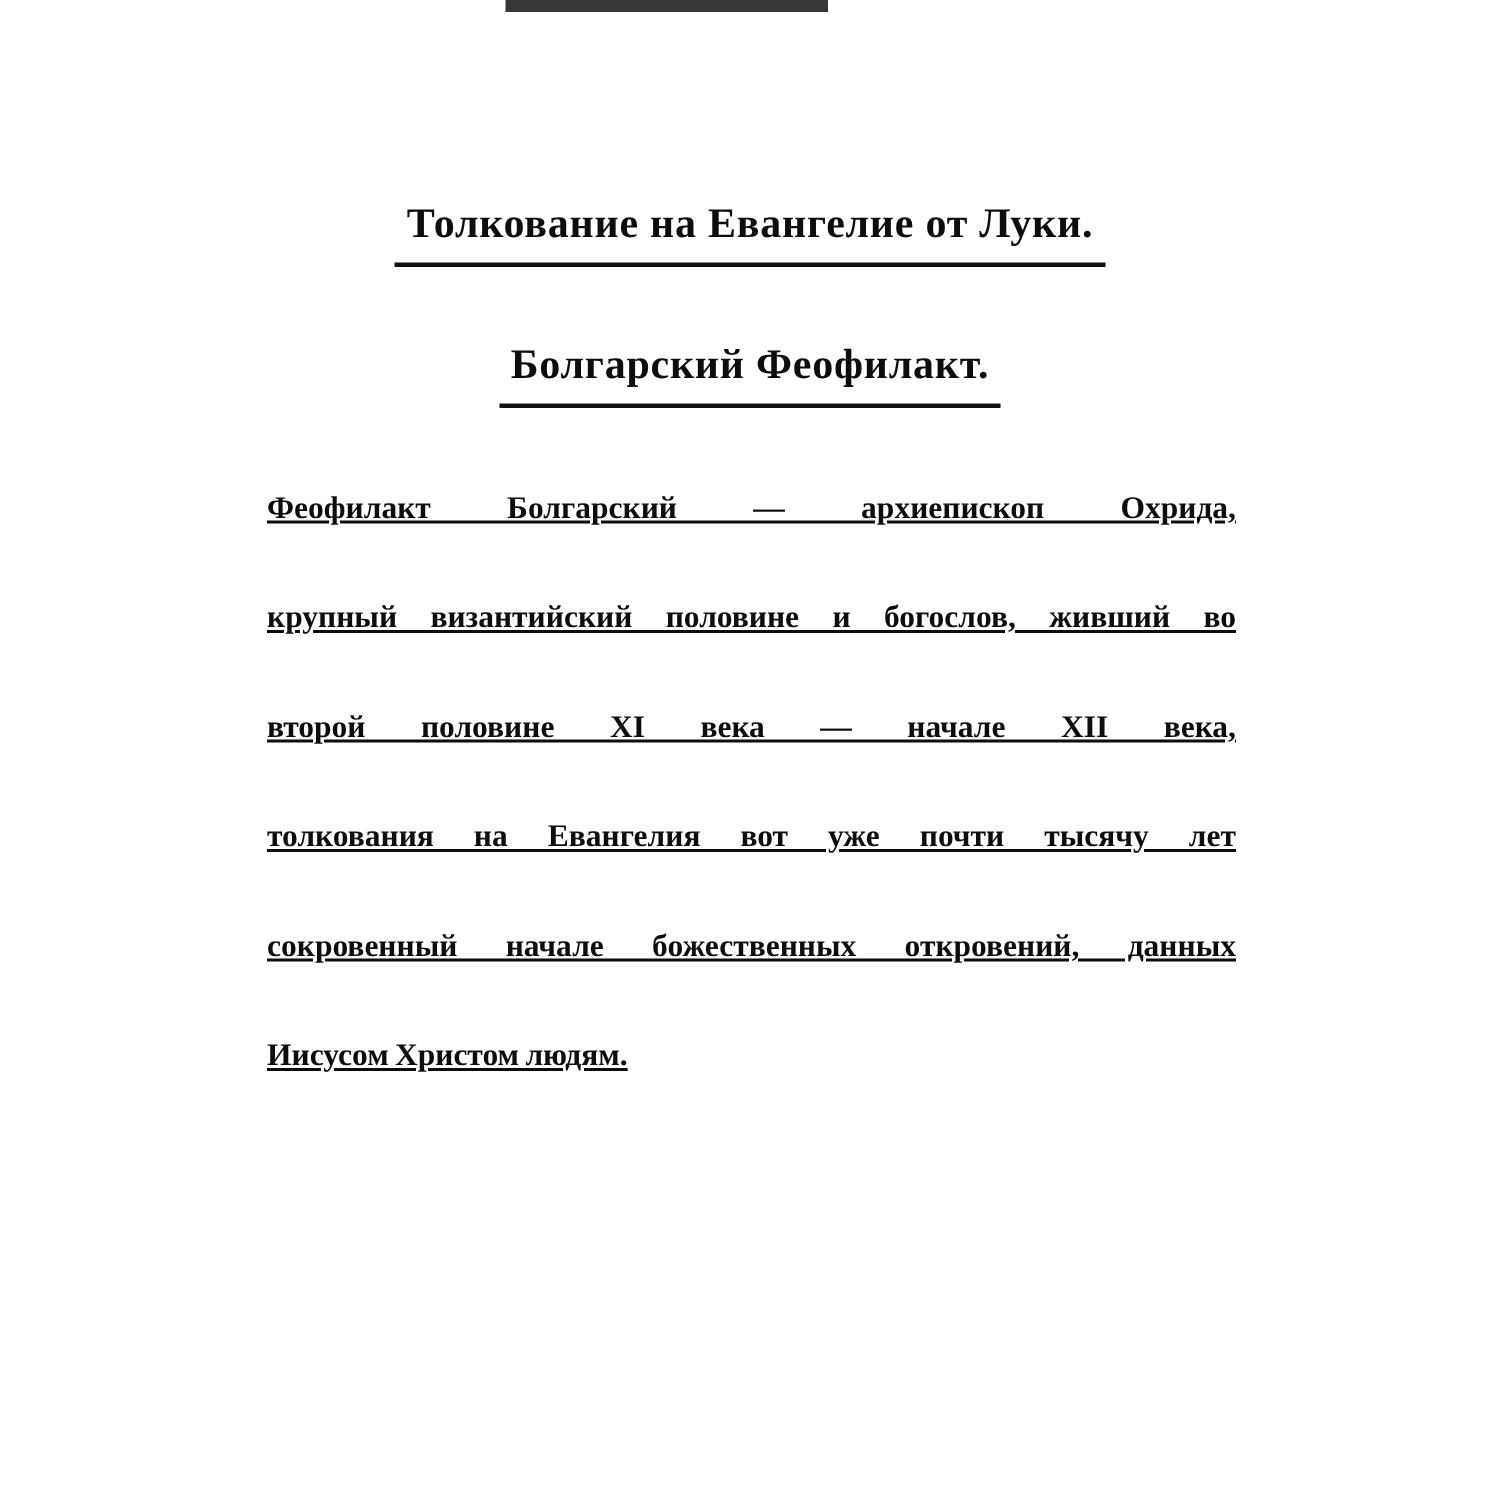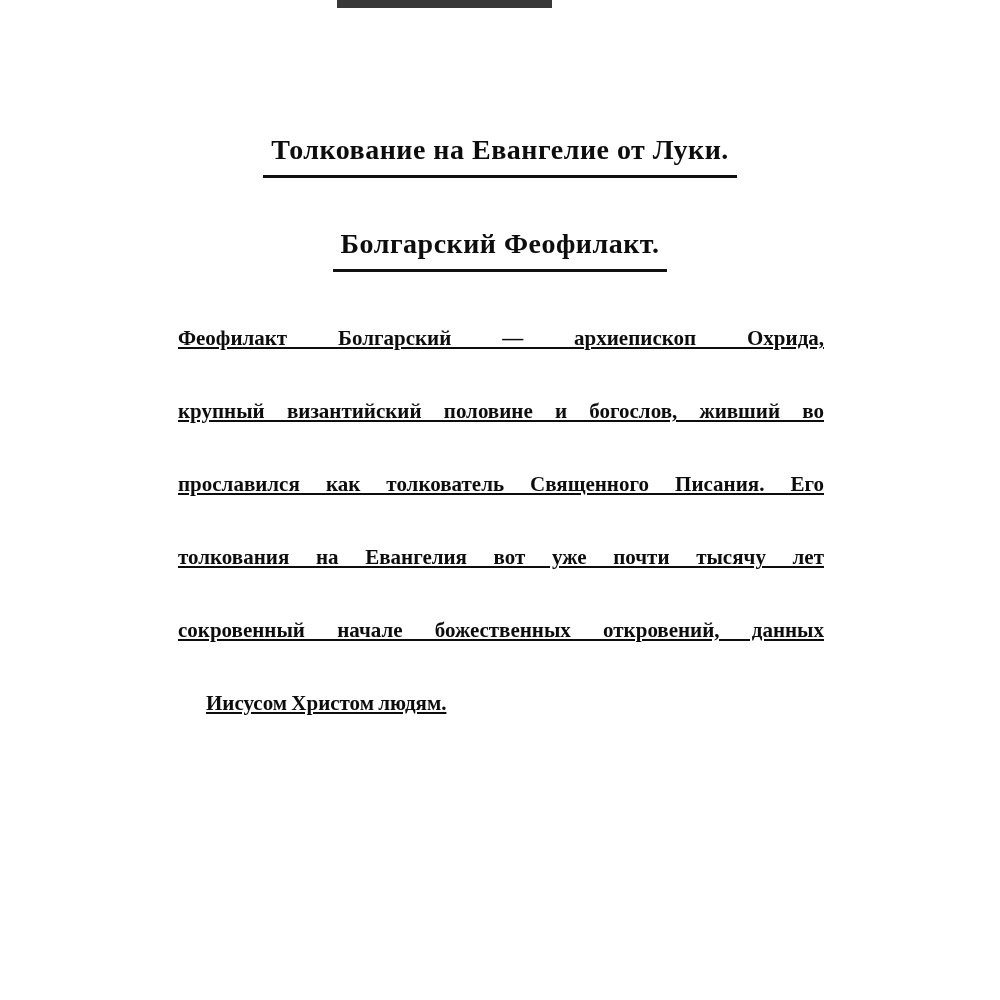--- a/index.html
+++ b/index.html
@@ -53,40 +53,39 @@
   .pline {
     height: 73px;
     line-height: 73px;
     text-align: justify;
     text-align-last: justify;
     white-space: normal;
   }
   .pline--last {
     text-align: left;
     text-align-last: left;
-    margin-left: 28px;
   }
 </style>
 </head>
 <body>
 
 <div class="page">
 
   <div class="top-edge-bar" style="background: rgb(56, 56, 56);"></div>
 
   <div class="title-row title-row--main">
     <span class="underlined">Толкование на Евангелие от Луки.</span>
   </div>
 
   <div class="title-row title-row--sub">
     <span class="underlined">Болгарский Феофилакт.</span>
   </div>
 
   <div class="body-text">
     <div class="pline">Феофилакт Болгарский — архиепископ Охрида,</div>
     <div class="pline">крупный византийский половине и богослов, живший во</div>
-    <div class="pline">прославился как толкователь Священного Писания. Его</div>
+    <div class="pline">второй половине XI века — начале XII века,</div>
     <div class="pline">толкования на Евангелия вот уже почти тысячу лет</div>
     <div class="pline">сокровенный начале божественных откровений, данных</div>
     <div class="pline pline--last">Иисусом Христом людям.</div>
   </div>
 
 </div>
 
 </body></html>

